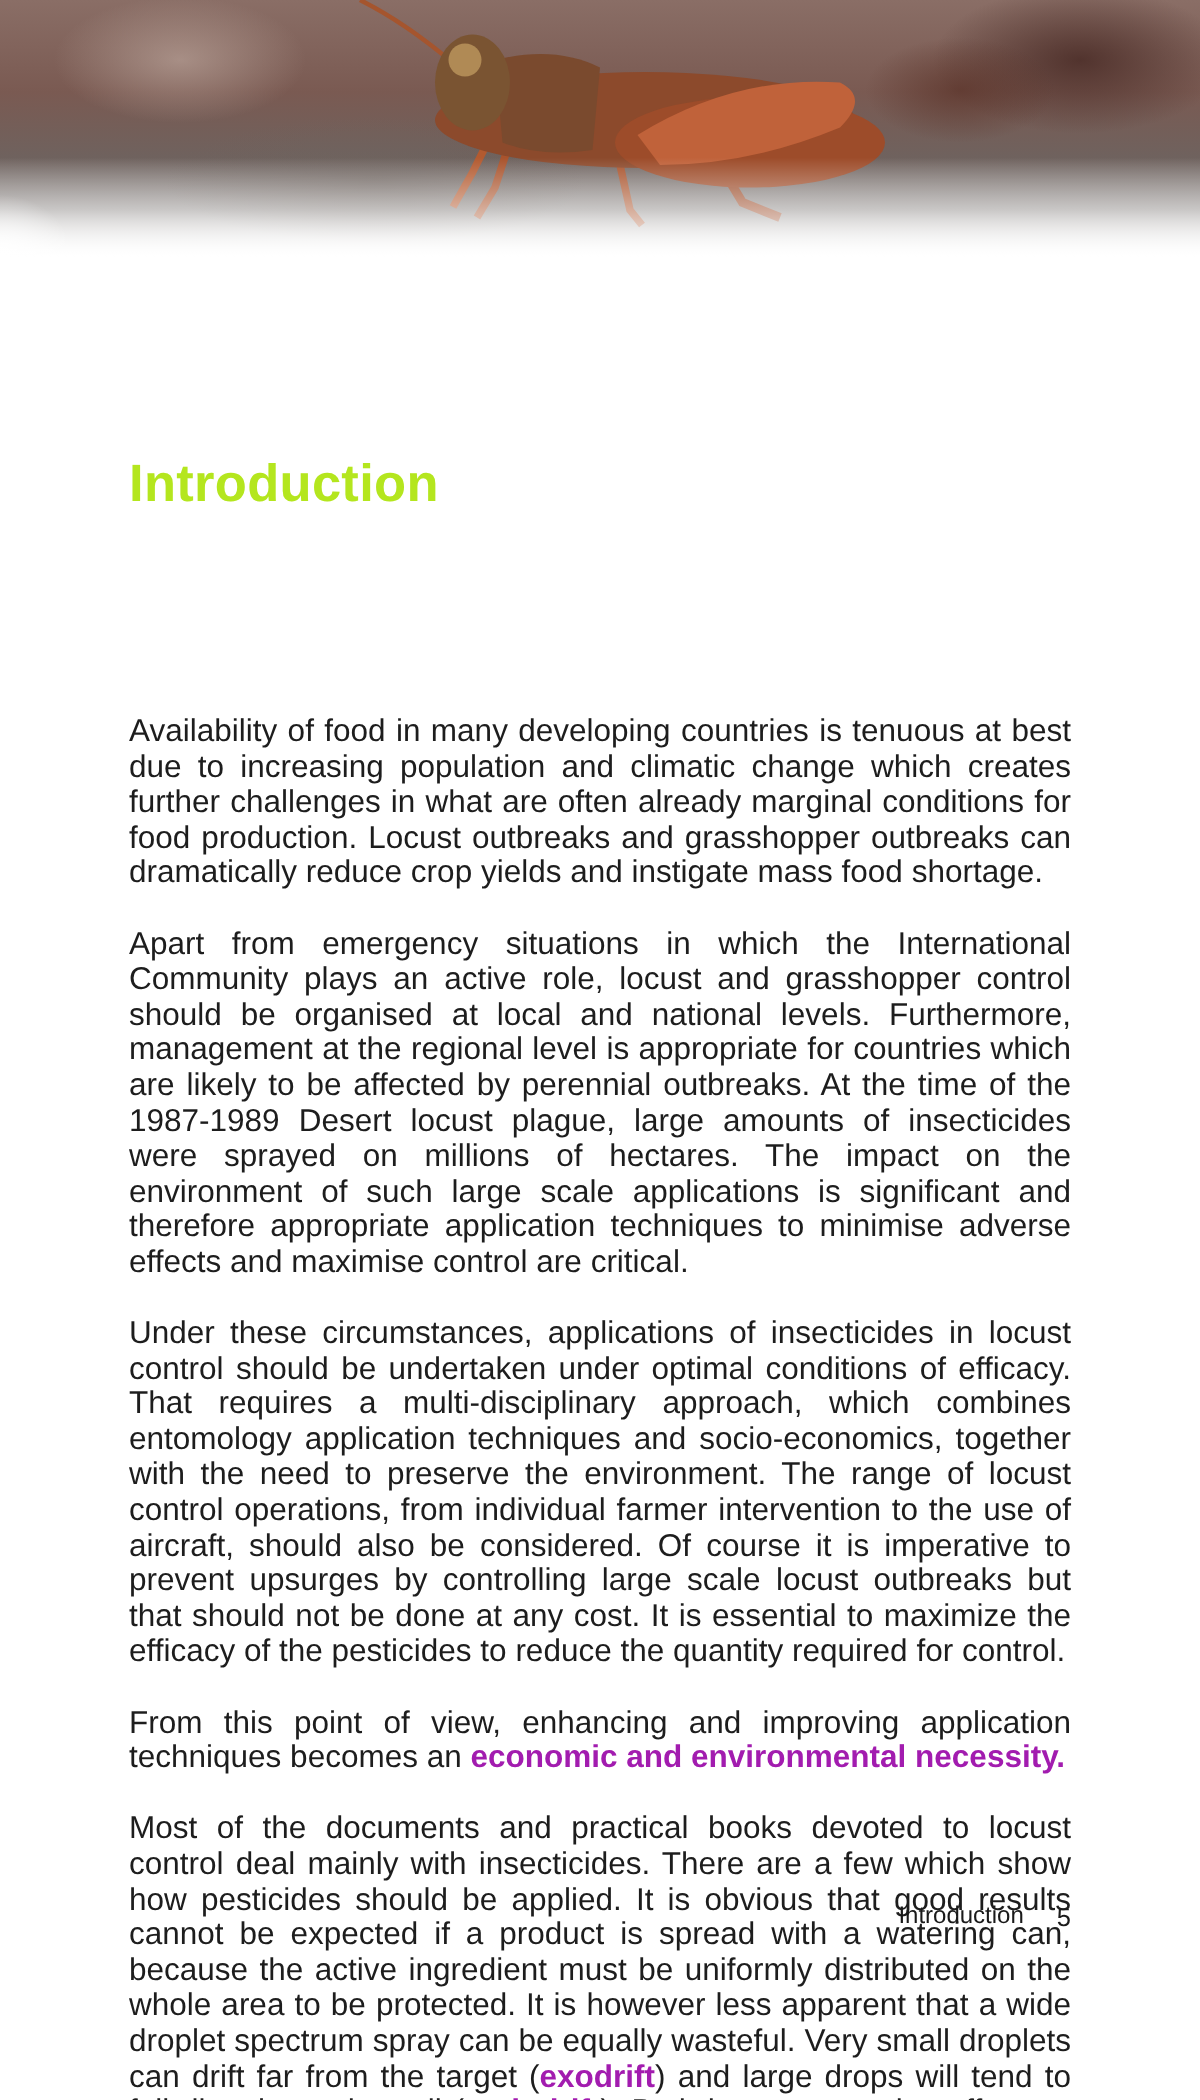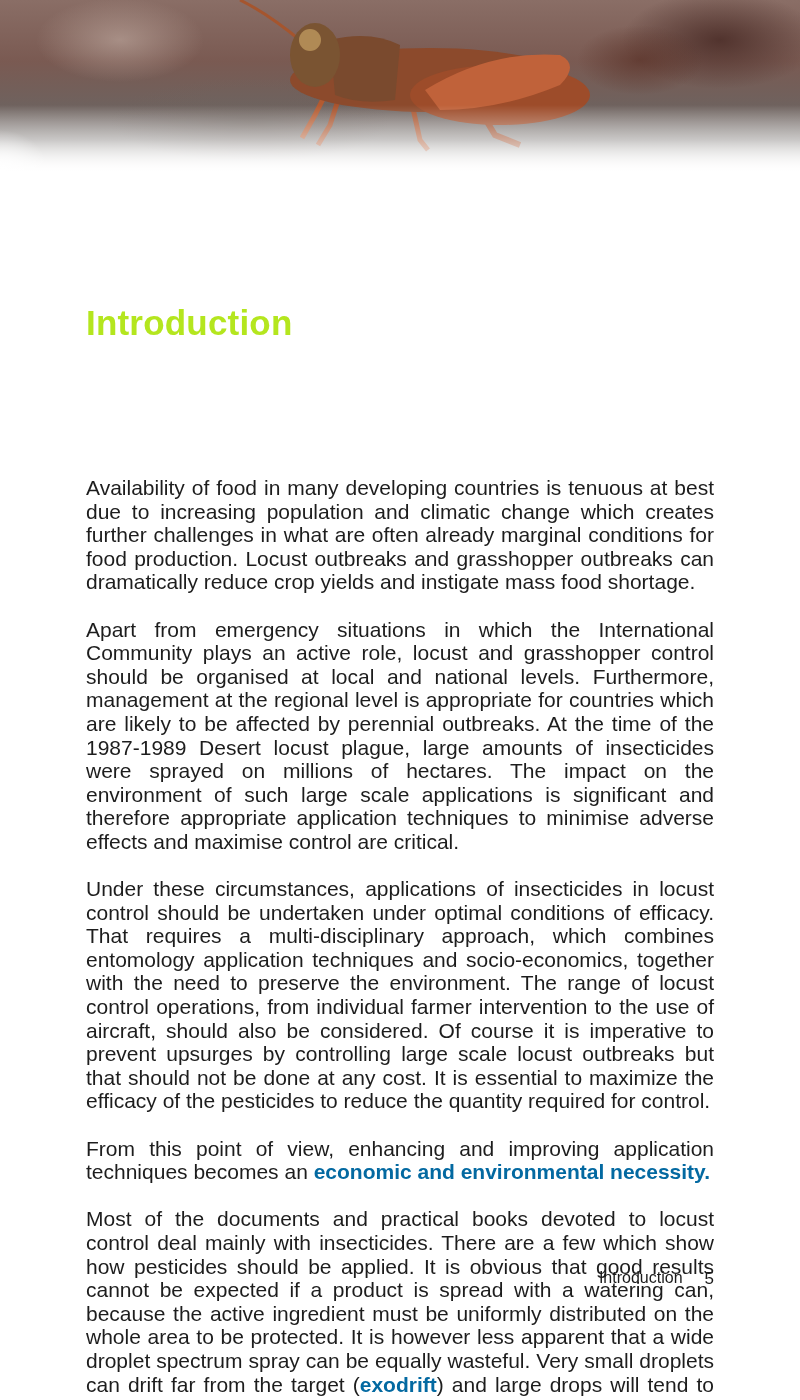--- a/index.html
+++ b/index.html
@@ -13,21 +13,21 @@
         radial-gradient(ellipse 200px 60px at 250px 120px, rgba(110,100,95,0.7), transparent 70%),
         linear-gradient(180deg, #8a6e66 0%, #7a5a52 35%, #6f625e 60%, #8e8a88 80%, #ffffff 100%);
     }
     .banner-fade { position: absolute; left: 0; right: 0; bottom: 0; height: 70px; background: linear-gradient(180deg, rgba(255,255,255,0) 0%, #ffffff 95%); }
     .banner-left-fade { position: absolute; left: 0; top: 110px; width: 80px; height: 70px; background: radial-gradient(ellipse 60px 50px at 0 60px, #ffffff, transparent 80%); }
     .grasshopper { position: absolute; left: 230px; top: 0; width: 400px; height: 160px; }
     .heading { position: absolute; left: 86px; top: 303px; margin: 0; font-size: 35px; font-weight: bold; color: #b4e61e; letter-spacing: 0.2px; }
     .body-text { position: absolute; left: 86px; top: 439px; width: 628px; font-size: 21px; line-height: 23.6px; color: #1d1d1d; font-family: "Liberation Sans", sans-serif; margin-top: 37px; }
     .body-text p { margin: 0 0 23.6px 0; text-align: justify; }
     .body-text p:last-child { margin-bottom: 0; }
-    .body-text b { font-weight: bold; color: #0369a1; }
+    .body-text b { font-weight: bold; color: #a21caf; }
     .footer { position: absolute; top: 1269px; right: 86px; display: flex; gap: 22px; font-size: 16px; color: #1a1a1a; }
     .footer .num { font-size: 17px; font-weight: normal; }
   </style>
 </head>
 <body>
 
 <div class="banner">
   <div class="banner-bg"></div>
   <svg class="grasshopper" viewBox="0 0 400 160">
 

